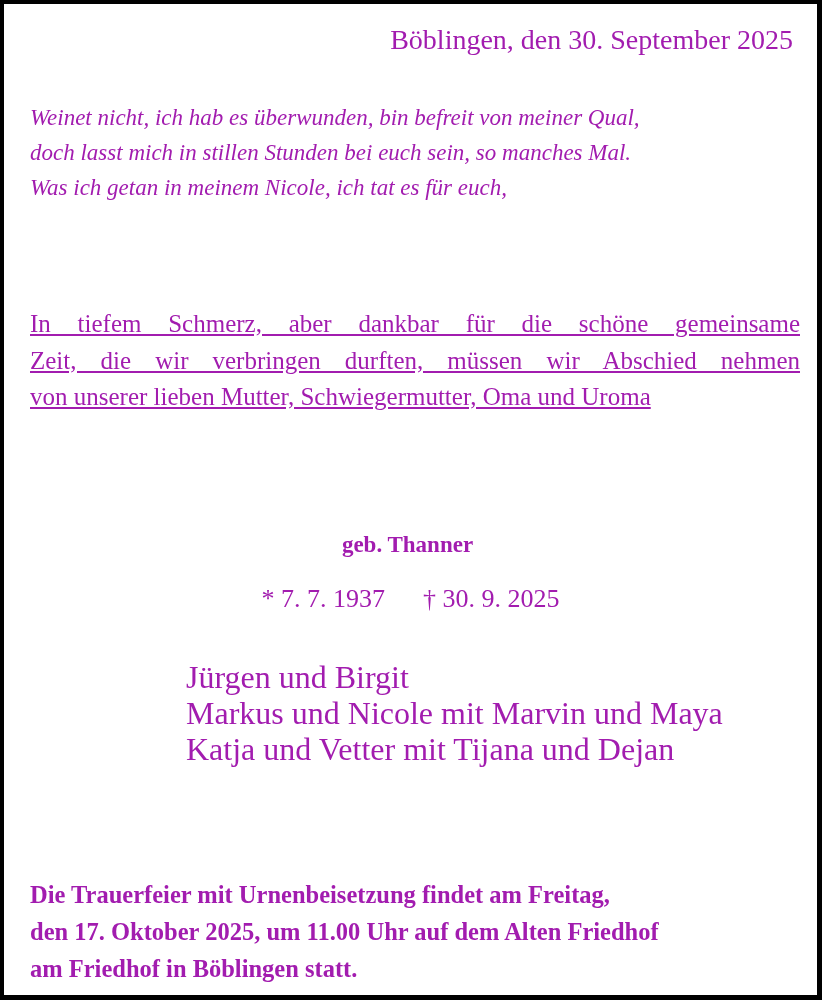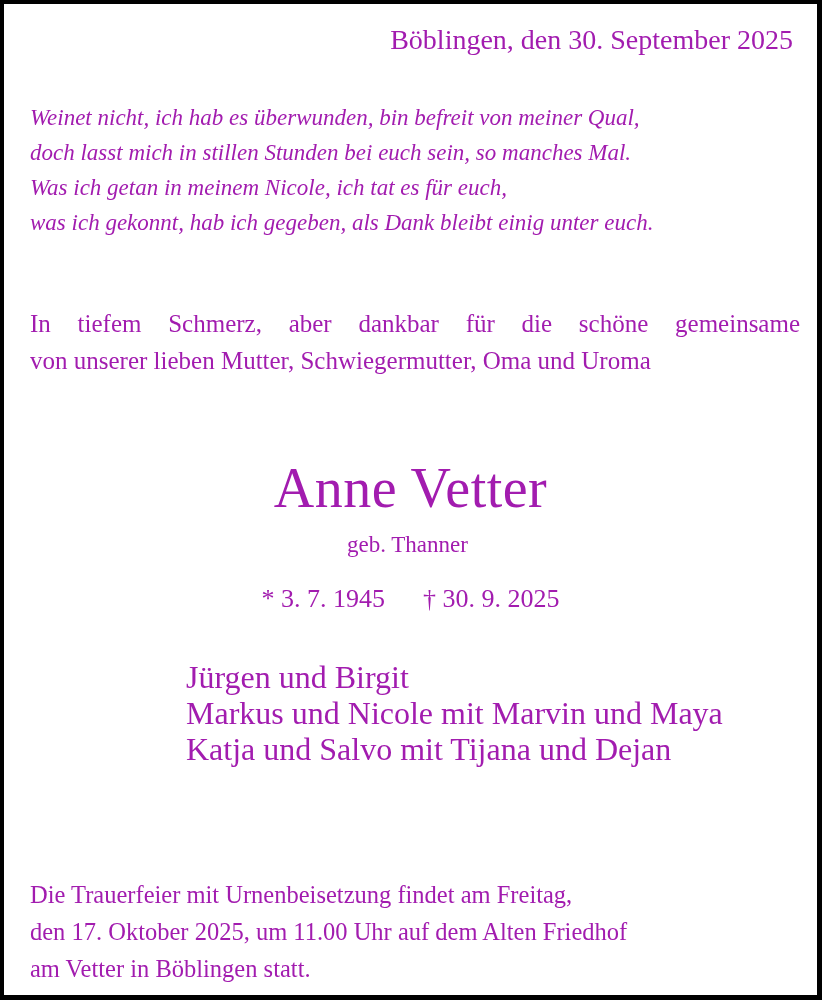--- a/index.html
+++ b/index.html
@@ -6,60 +6,59 @@
   body { width: 822px; height: 1000px; overflow: hidden; }
   .frame {
     position: absolute; left: 4px; top: 4px; width: 813px; height: 991px;
     background: #fff; color: #a21caf;
     font-family: "Liberation Serif", "DejaVu Serif", serif;
   }
   .abs { position: absolute; white-space: nowrap; }
   .date-line { right: 24px; top: 20px; font-size: 28px; }
   .poem { left: 26px; top: 96px; font-size: 23px; font-style: italic; line-height: 35px; }
   .poem div { white-space: nowrap; }
-  .intro { left: 26px; top: 302px; font-size: 25px; line-height: 36.5px; width: 770px; }
+  .intro { left: 26px; top: 302px; font-size: 25px; line-height: 36.5px; width: 770px; text-decoration: underline; }
   .intro div { white-space: nowrap; }
   .intro .justify { text-align: justify; text-align-last: justify; }
   .name { left: 0; width: 813px; text-align: center; top: 452px; font-size: 56px; letter-spacing: 0.5px; }
-  .maiden { left: 0; width: 813px; top: 528px; font-size: 23px; text-align: center; padding-right: 6px; box-sizing: border-box; }
+  .maiden { left: 0; width: 813px; top: 528px; font-size: 23px; text-align: center; padding-right: 6px; box-sizing: border-box; font-weight: bold; }
   .dates { left: 0; width: 813px; top: 580px; font-size: 26px; text-align: center; }
   .dates span + span { margin-left: 38px; }
   .family { left: 182px; top: 655px; font-size: 32px; line-height: 36px; }
   .family div { white-space: nowrap; }
   .service { left: 26px; top: 872px; font-size: 24.5px; line-height: 37px; }
-  .service div { white-space: nowrap; }
+  .service div { white-space: nowrap; font-weight: bold; }
 </style>
 </head>
 <body>
 
 <div class="frame">
   <div class="abs date-line">Böblingen, den 30. September 2025</div>
 
   <div class="abs poem">
     <div>Weinet nicht, ich hab es überwunden, bin befreit von meiner Qual,</div>
     <div>doch lasst mich in stillen Stunden bei euch sein, so manches Mal.</div>
     <div>Was ich getan in meinem Nicole, ich tat es für euch,</div>
-    <div>was ich gekonnt, hab ich gegeben, als Dank bleibt einig unter euch.</div>
   </div>
 
   <div class="abs intro">
     <div class="justify">In tiefem Schmerz, aber dankbar für die schöne gemeinsame</div>
+    <div class="justify">Zeit, die wir verbringen durften, müssen wir Abschied nehmen</div>
     <div>von unserer lieben Mutter, Schwiegermutter, Oma und Uroma</div>
   </div>
 
-  <div class="abs name">Anne Vetter</div>
   <div class="abs maiden">geb. Thanner</div>
   <div class="abs dates">
-    <span>* 3. 7. 1945</span><span>† 30. 9. 2025</span>
+    <span>* 7. 7. 1937</span><span>† 30. 9. 2025</span>
   </div>
 
   <div class="abs family">
     <div>Jürgen und Birgit</div>
     <div>Markus und Nicole mit Marvin und Maya</div>
-    <div>Katja und Salvo mit Tijana und Dejan</div>
+    <div>Katja und Vetter mit Tijana und Dejan</div>
   </div>
 
   <div class="abs service">
     <div>Die Trauerfeier mit Urnenbeisetzung findet am Freitag,</div>
     <div>den 17. Oktober 2025, um 11.00 Uhr auf  dem Alten Friedhof</div>
-    <div>am Vetter in Böblingen statt.</div>
+    <div>am Friedhof in Böblingen statt.</div>
   </div>
 </div>
 
 </body></html>

